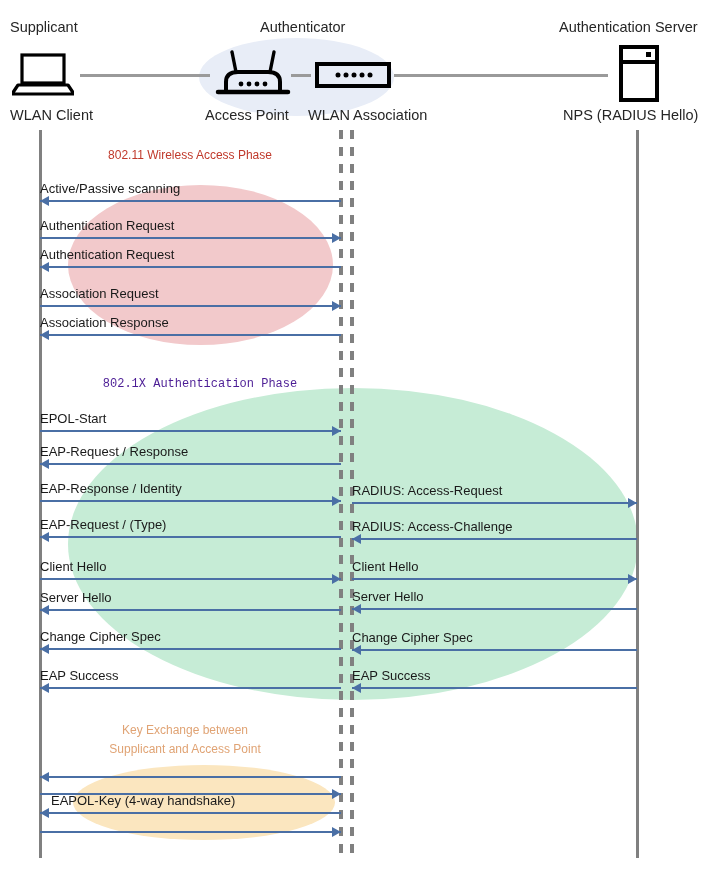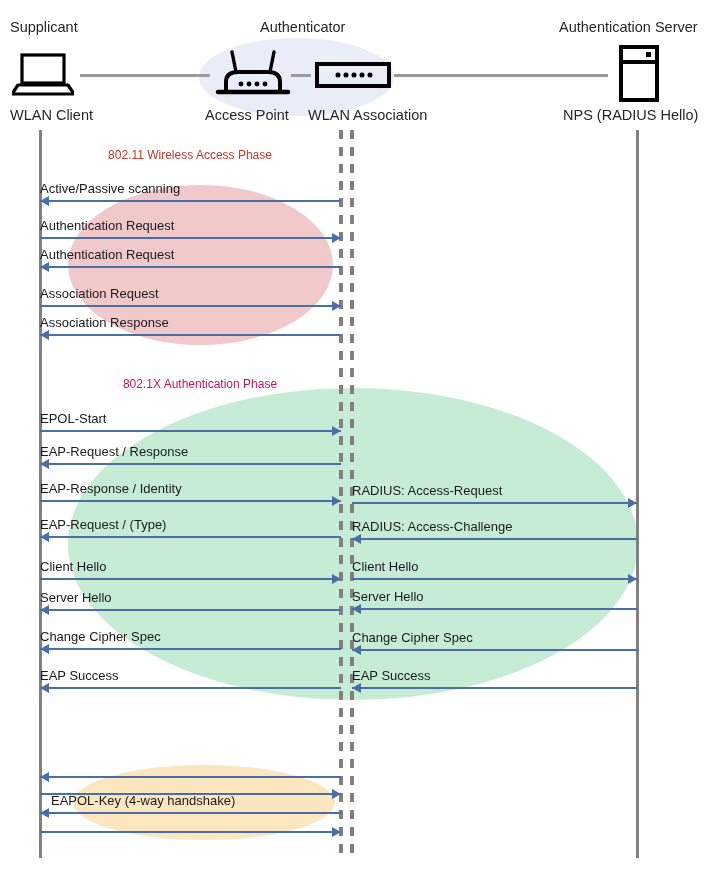--- a/index.html
+++ b/index.html
@@ -62,21 +62,21 @@
   .ph-orange{background:#fbe6bf;}
   
   .phase-label{
     position:absolute;
     font-size:12px;
     white-space:nowrap;
     text-align:center;
     line-height:19px;
   }
   .pl-red{color:#c0392b;}
-  .pl-green{color:#be185d;}
+  .pl-green{color:#4c1d95;font-family:Liberation Mono, monospace;}
   .pl-orange{color:#e0a374;}
   
   .msg{position:absolute;}
   .msg-line{
     position:absolute;
     height:2px;
     background:#4a6fa5;
   }
   .arrow-head{
     position:absolute;
@@ -157,20 +157,24 @@
   <div class="phase-ellipse ph-green" style="left:68px;top:388px;width:570px;height:312px;"></div>
   <div class="phase-ellipse ph-orange" style="left:73px;top:765px;width:262px;height:75px;"></div>
 
   <div class="lifeline" style="left:39px;top:130px;height:728px;"></div>
   <div class="lifeline-dashed" style="left:339px;top:130px;height:728px;"></div>
   <div class="lifeline-dashed" style="left:350px;top:130px;height:728px;"></div>
   <div class="lifeline" style="left:636px;top:130px;height:728px;"></div>
 
   <div class="phase-label pl-red" style="left:40px;top:146px;width:300px;">802.11 Wireless Access Phase</div>
   <div class="phase-label pl-green" style="left:50px;top:375px;width:300px;">802.1X Authentication Phase</div>
+  <div class="phase-label pl-orange" style="left:50px;top:721px;width:270px;">
+    <div>Key Exchange between</div>
+    <div>Supplicant and Access Point</div>
+  </div>
 
   <div id="left-messages">
       <div class="msg">
         <div class="msg-line" style="left: 40px; top: 200px; width: 301px;"></div>
         <div class="arrow-head arrow-left" style="left: 40px; top: 196px;"></div>
         <div class="msg-label" style="left: 40px; width: 301px; top: 181px;">Active/Passive scanning</div>
       </div>
       <div class="msg">
         <div class="msg-line" style="left: 40px; top: 237px; width: 301px;"></div>
         <div class="arrow-head arrow-right" style="left: 332px; top: 233px;"></div>

